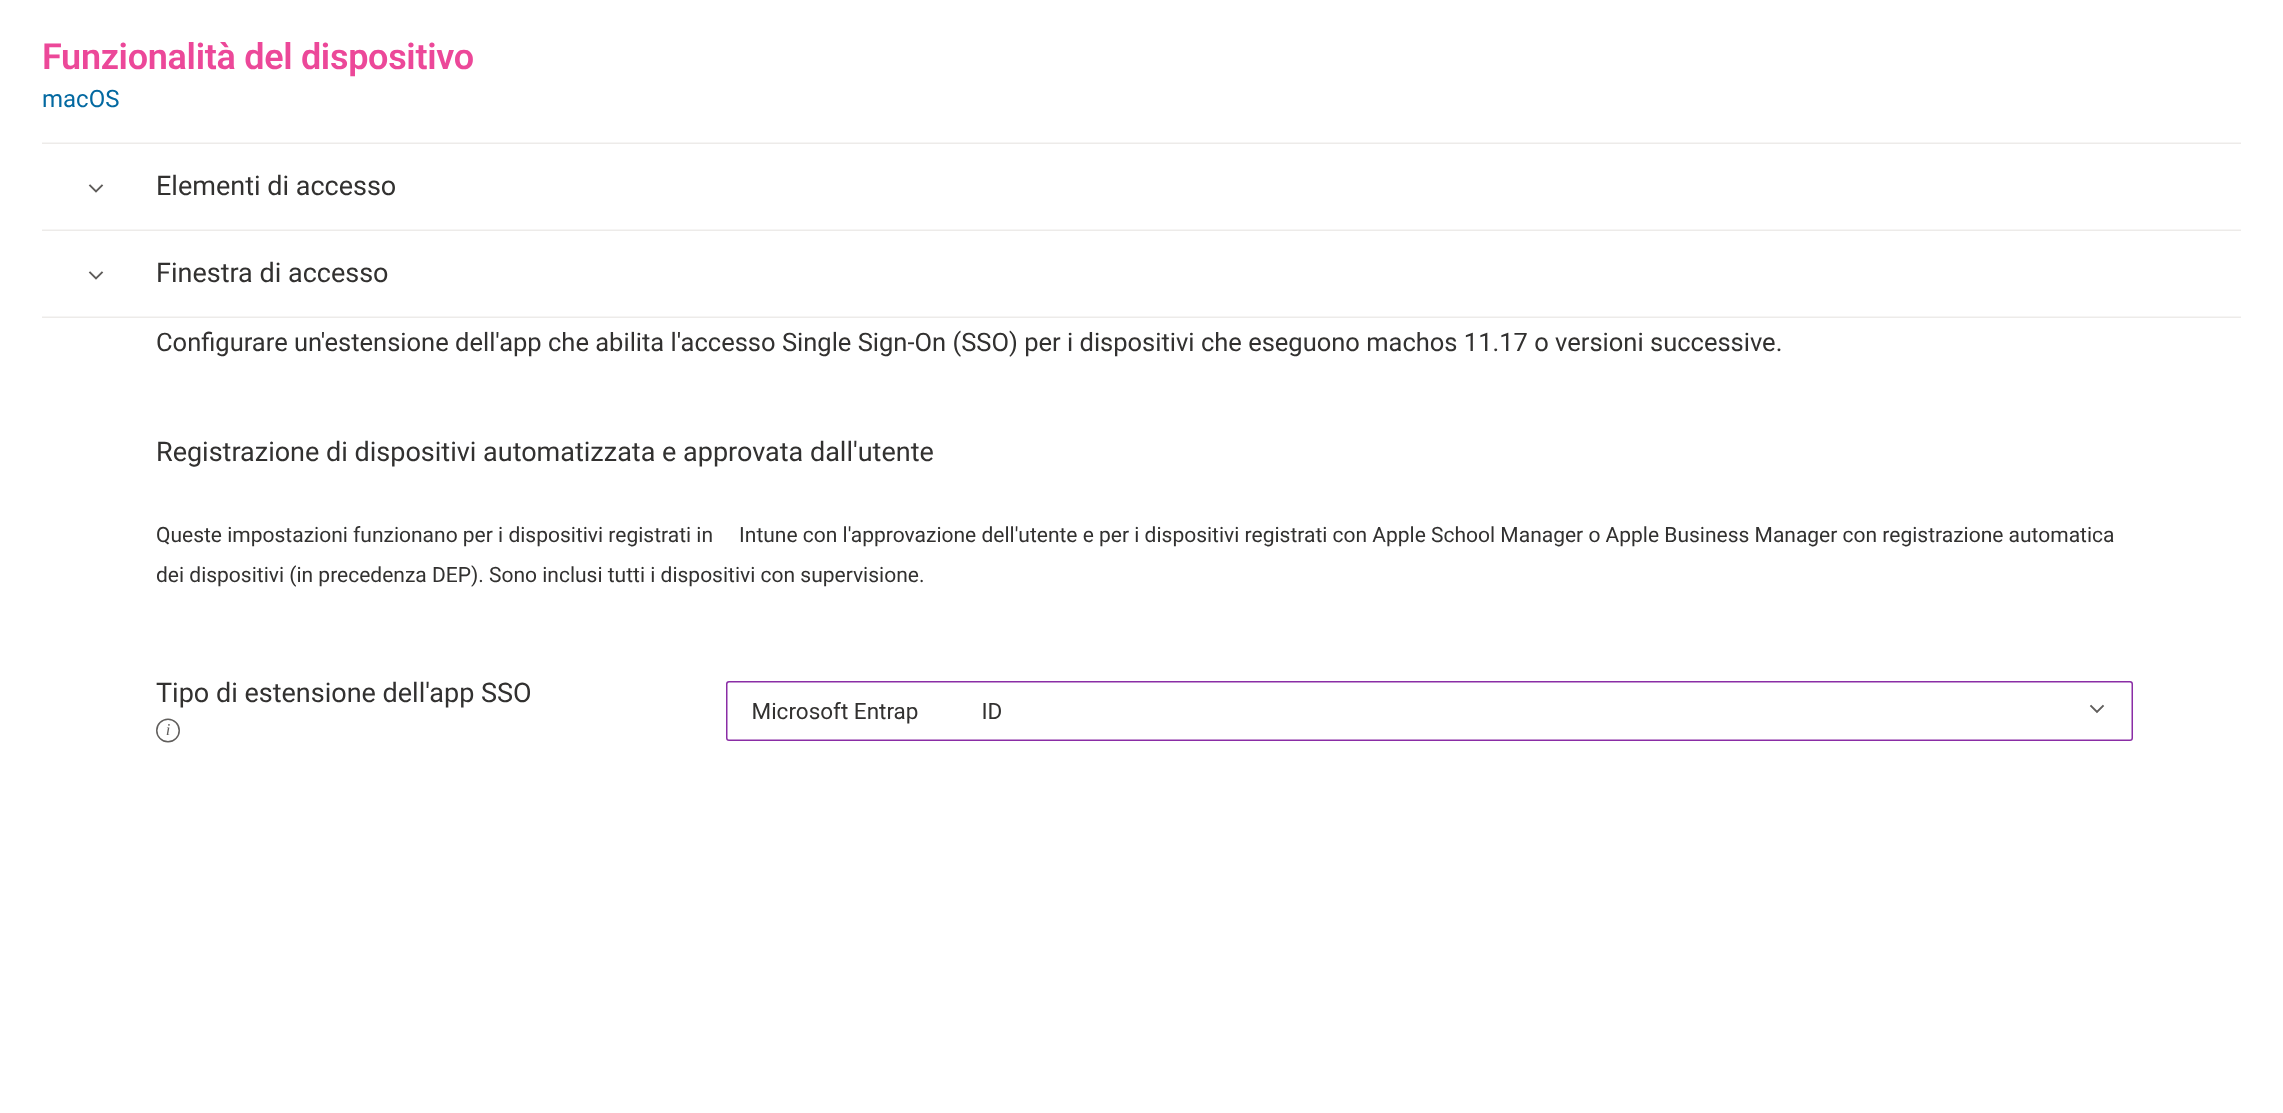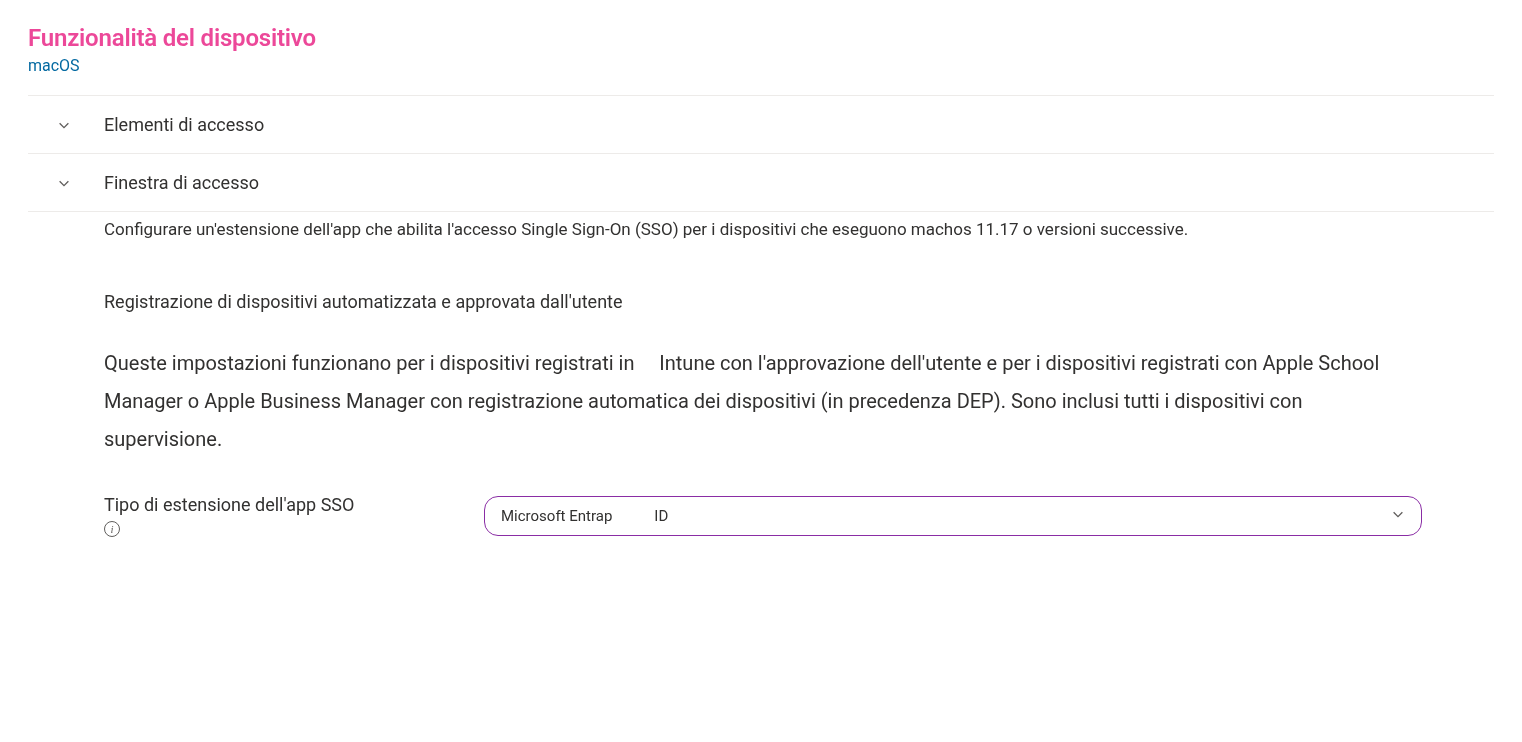--- a/index.html
+++ b/index.html
@@ -66,24 +66,24 @@
       line-height: 1.6;
       margin-bottom: 48px;
     }
     .section-subheading {
       font-size: 18px;
       color: #323130;
       margin-bottom: 32px;
       font-weight: 400;
     }
     .section-paragraph {
-      font-size: 20px;
+      font-size: 14px;
       color: #323130;
       line-height: 1.9;
-      margin-bottom: 36px;
+      margin-bottom: 55px;
     }
     .form-row {
       display: flex;
       align-items: center;
       gap: 40px;
     }
     .form-label-wrap {
       display: flex;
       align-items: flex-start;
       gap: 6px;
@@ -115,21 +115,21 @@
       width: 100%;
       border: 1px solid #8a2da5;
       background: #ffffff;
       padding: 10px 16px;
       font-size: 15px;
       color: #323130;
       display: flex;
       align-items: center;
       justify-content: space-between;
       cursor: pointer;
-      border-radius: 14px;
+      border-radius: 2px;
     }
     .select-box .select-text {
       display: inline-flex;
       gap: 42px;
     }
     .select-box .select-chevron svg {
       width: 14px;
       height: 14px;
       stroke: #605e5c;
       stroke-width: 1.5;

